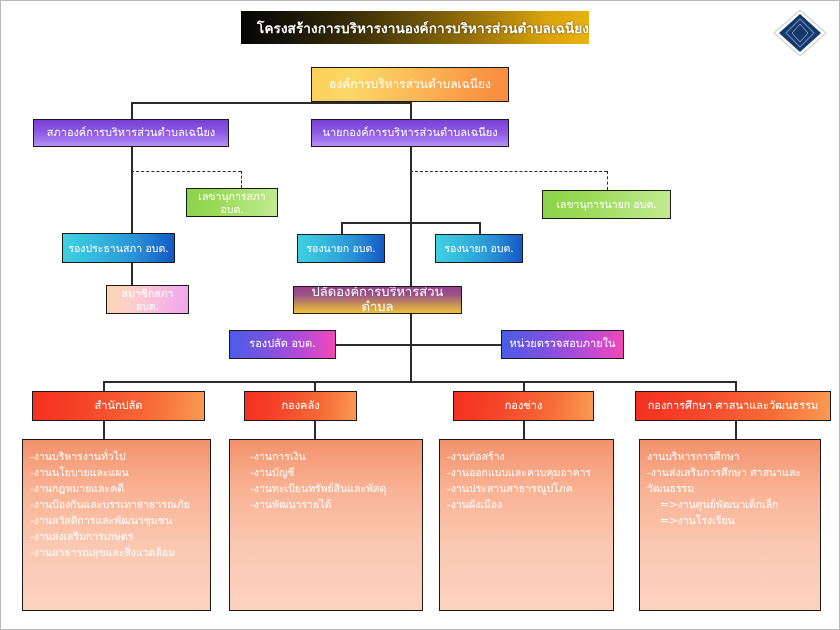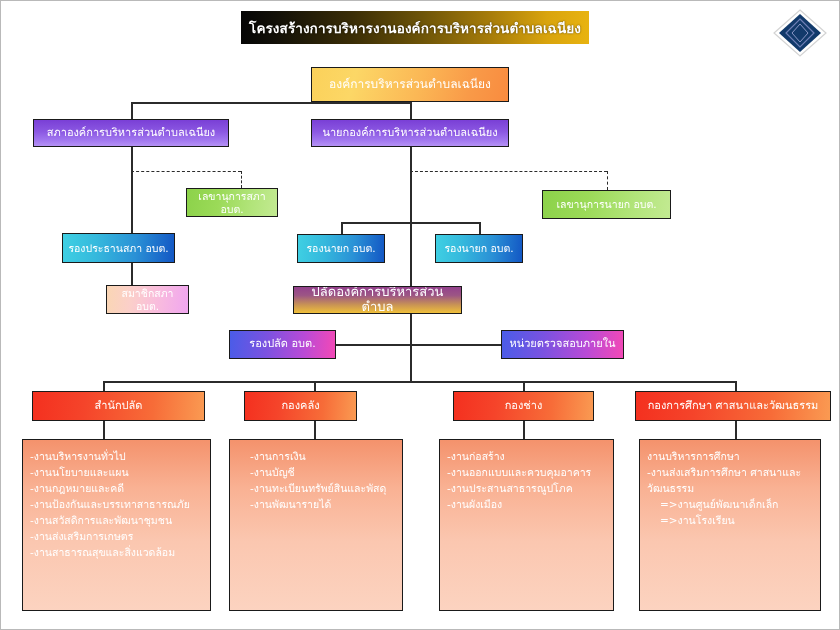--- a/index.html
+++ b/index.html
@@ -60,21 +60,21 @@
   }
   .panel .li{display:block;white-space:nowrap;}
   .panel .li.wrap{white-space:normal;}
   .panel .li.ind{padding-left:13px;}
 
   
   #title-bar{
     position:absolute;
     left:240px;top:10px;width:348px;height:33px;
     background:linear-gradient(90deg,#050505 0%,#121008 10%,#3a2d06 32%,#6d5408 52%,#a87d0a 72%,#d9a40d 88%,#e8b310 100%);
-    display:flex;align-items:center;justify-content:center;
+    display:flex;align-items:center;justify-content:flex-end;
     z-index:4;
   }
   #title-bar .t{
     color:#ffffff;font-size:13.5px;font-weight:bold;letter-spacing:.1px;
     text-shadow:0 0 2px rgba(0,0,0,.65);
   }
 
   
   #logo{position:absolute;right:10px;top:6px;width:58px;height:52px;z-index:4;}
 </style>
@@ -214,21 +214,21 @@
   <div class="panel" style="left:21px;top:438px;width:189px;height:172px;">
     <span class="li">-งานบริหารงานทั่วไป</span>
     <span class="li">-งานนโยบายและแผน</span>
     <span class="li">-งานกฎหมายและคดี</span>
     <span class="li">-งานป้องกันและบรรเทาสาธารณภัย</span>
     <span class="li">-งานสวัสดิการและพัฒนาชุมชน</span>
     <span class="li">-งานส่งเสริมการเกษตร</span>
     <span class="li">-งานสาธารณสุขและสิ่งแวดล้อม</span>
   </div>
 
-  <div class="panel" style="left:228px;top:438px;width:174px;height:172px;padding-left:20px;">
+  <div class="panel" style="left:228px;top:438px;width:194px;height:172px;padding-left:20px;">
     <span class="li">-งานการเงิน</span>
     <span class="li">-งานบัญชี</span>
     <span class="li">-งานทะเบียนทรัพย์สินและพัสดุ</span>
     <span class="li">-งานพัฒนารายได้</span>
   </div>
 
   <div class="panel" style="left:438px;top:438px;width:175px;height:172px;">
     <span class="li">-งานก่อสร้าง</span>
     <span class="li">-งานออกแบบและควบคุมอาคาร</span>
     <span class="li">-งานประสานสาธารณูปโภค</span>

